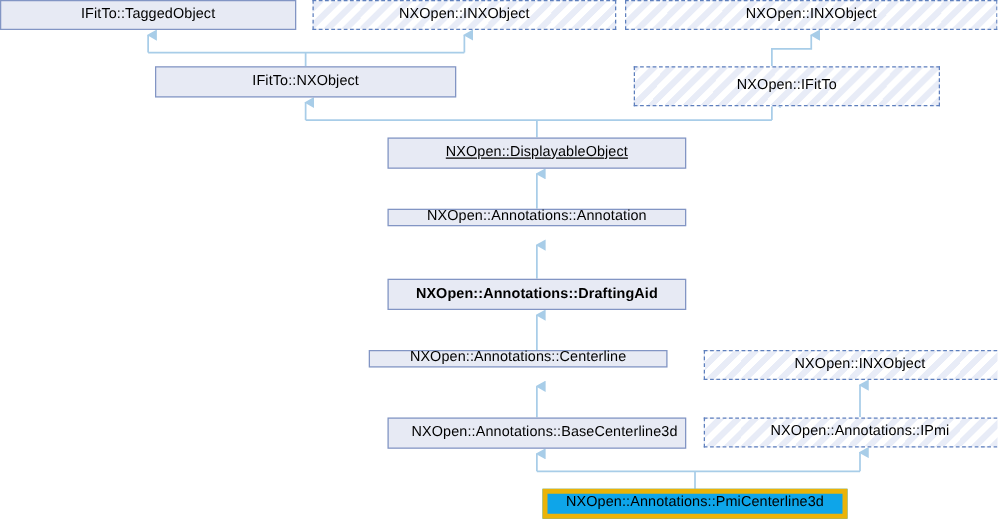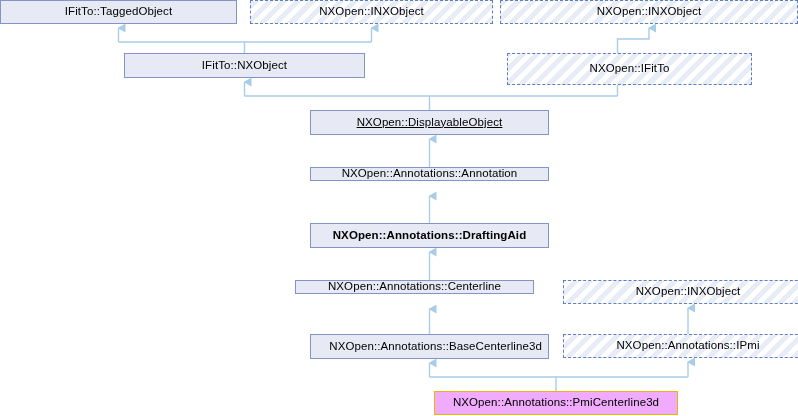--- a/index.html
+++ b/index.html
@@ -32,22 +32,22 @@
     white-space:nowrap;
     letter-spacing:0.1px;
   }
   
   .node.solid{
     background:#e7eaf4;
     border:1px solid #8295c4;
   }
   
   .node.current{
-    background:#f0abfc;
-    border:1px solid #eab308;
+    background:#0ea5e9;
+    border:4px solid #eab308;
   }
   
   .node.abstract{
     border:1px dashed #5e7fbd;
     background-color:#ffffff;
     background-image:repeating-linear-gradient(
         -45deg,
         #e8ecf7 0px,
         #e8ecf7 5px,
         #ffffff 5px,

